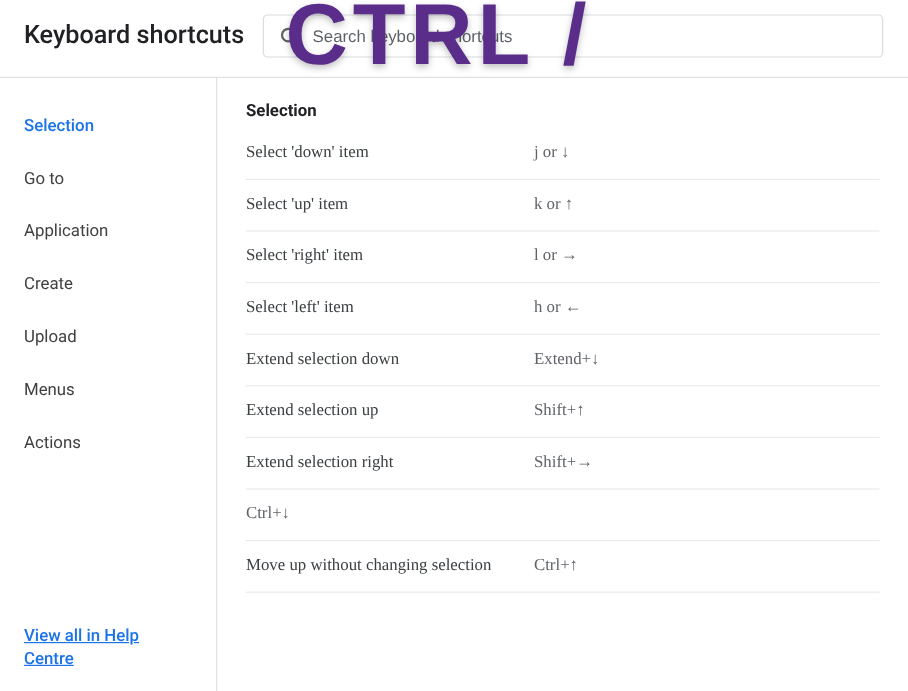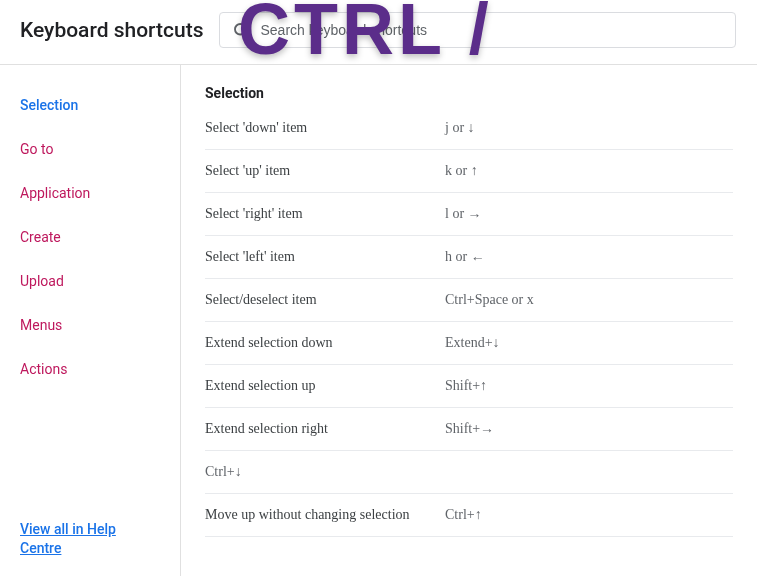--- a/index.html
+++ b/index.html
@@ -57,21 +57,21 @@
       border-right: 1px solid #e0e0e0;
       padding-top: 20px;
       display: flex;
       flex-direction: column;
       position: relative;
     }
     .side-items { flex: 1; }
     .side-item {
       padding: 12px 20px;
       font-size: 14px;
-      color: #be185d;
+      color: #404040;
       cursor: pointer;
       margin-bottom: 4px;
     }
     .side-item.active { color: #1a73e8; font-weight: 500; }
     .sidebar-footer {
       padding: 14px 20px 24px 20px;
     }
     .help-link {
       color: #1a73e8;
       font-size: 14px;
@@ -163,24 +163,20 @@
         </div>
         <div class="shortcut-row">
           <div class="shortcut-desc">Select 'right' item</div>
           <div class="shortcut-key">l or →</div>
         </div>
         <div class="shortcut-row">
           <div class="shortcut-desc">Select 'left' item</div>
           <div class="shortcut-key">h or ←</div>
         </div>
         <div class="shortcut-row">
-          <div class="shortcut-desc">Select/deselect item</div>
-          <div class="shortcut-key">Ctrl+Space or x</div>
-        </div>
-        <div class="shortcut-row">
           <div class="shortcut-desc">Extend selection down</div>
           <div class="shortcut-key">Extend+↓</div>
         </div>
         <div class="shortcut-row">
           <div class="shortcut-desc">Extend selection up</div>
           <div class="shortcut-key">Shift+↑</div>
         </div>
         <div class="shortcut-row">
           <div class="shortcut-desc">Extend selection right</div>
           <div class="shortcut-key">Shift+→</div>

